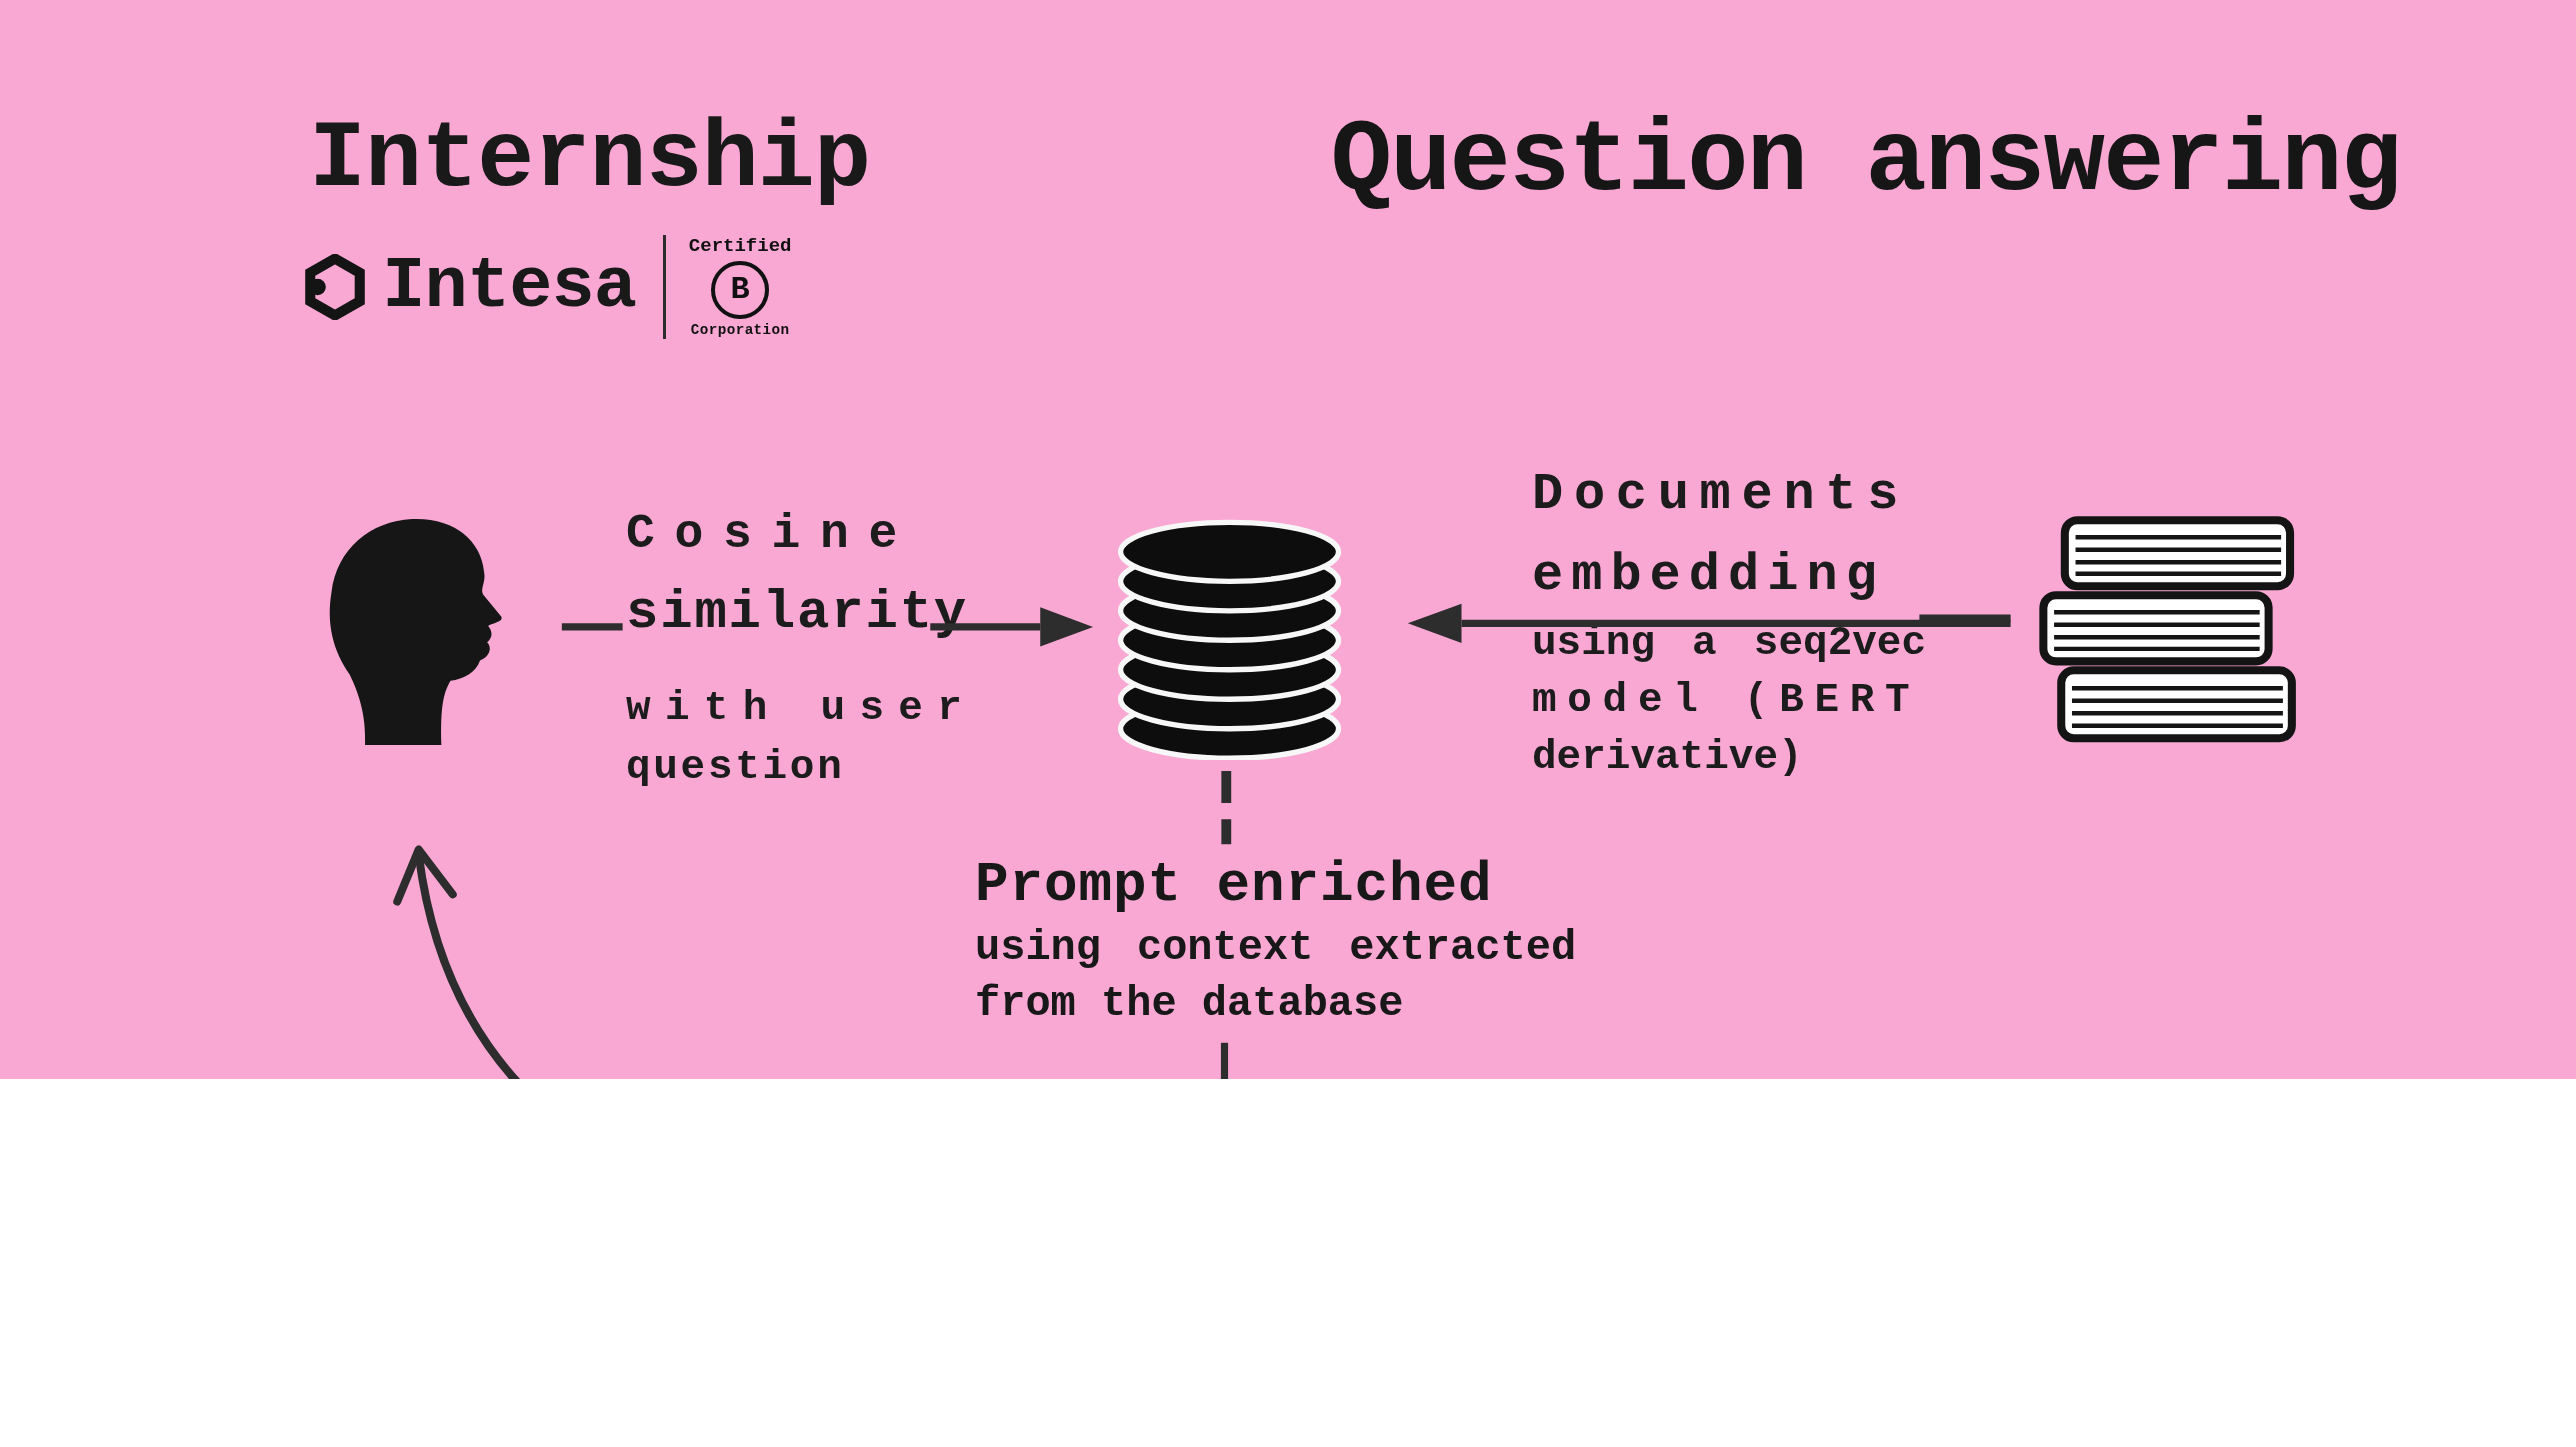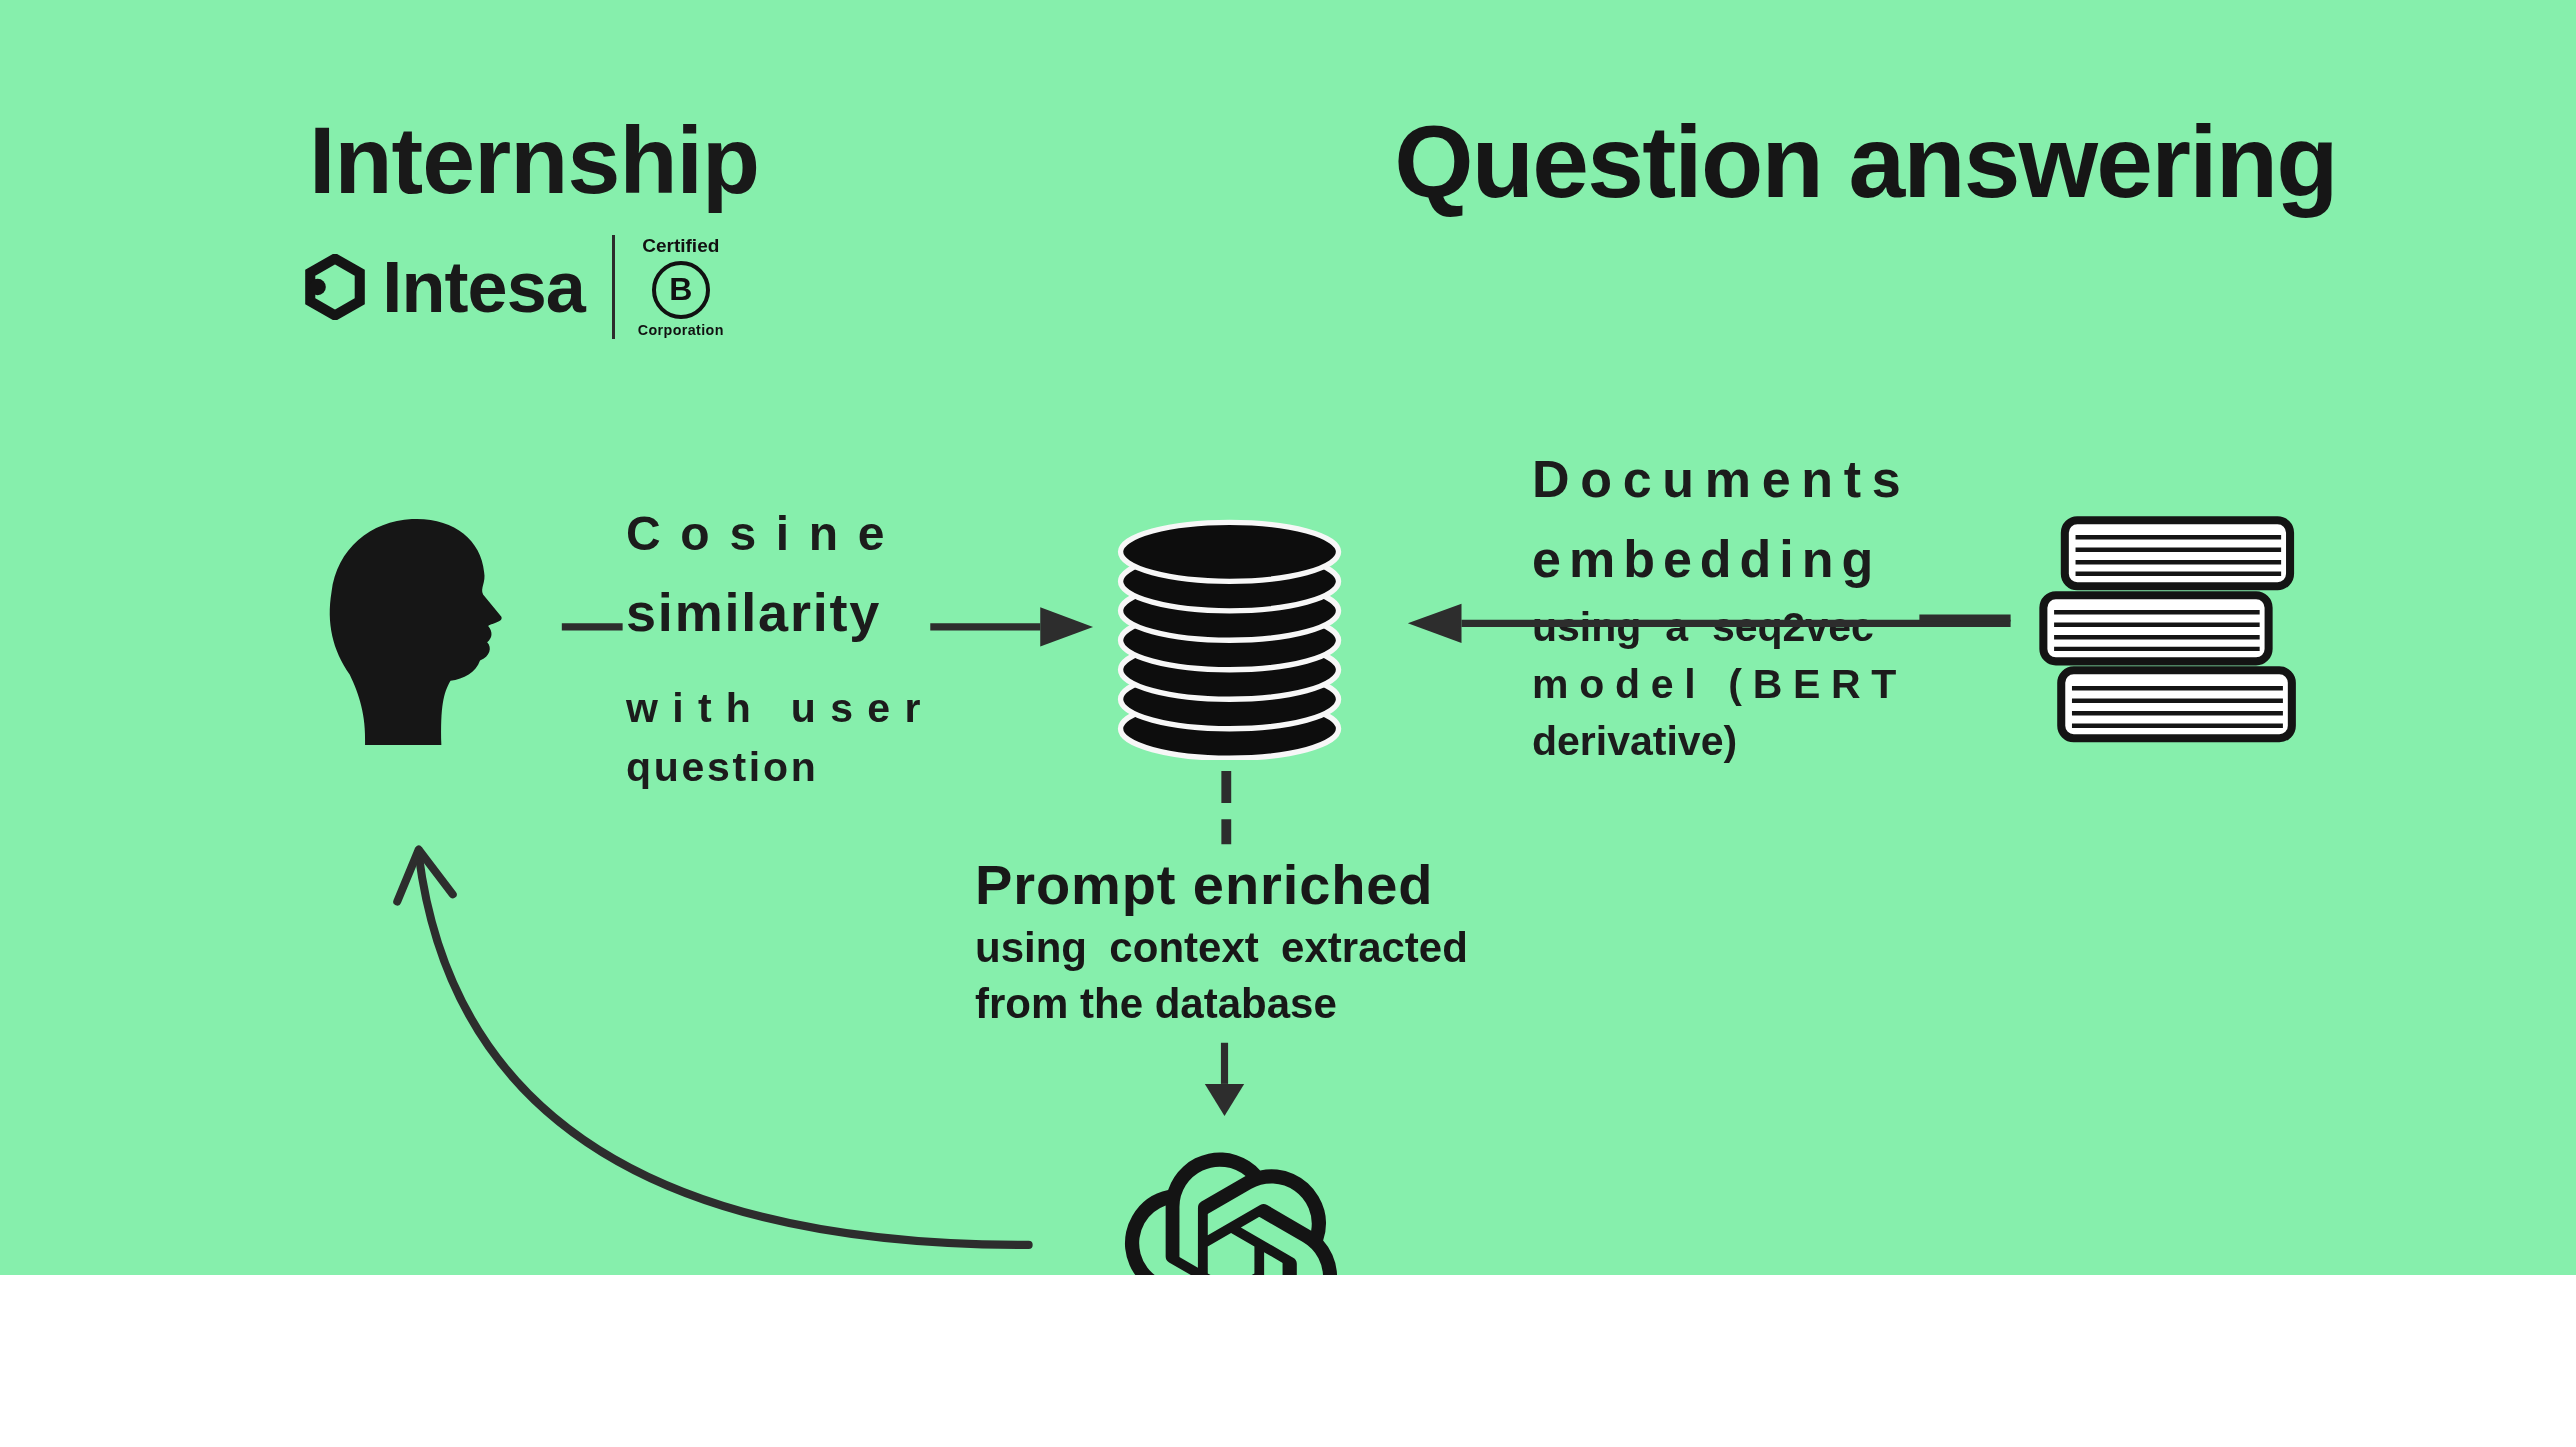--- a/index.html
+++ b/index.html
@@ -1,18 +1,18 @@
 <!DOCTYPE html>
 <html style="font-size:14.3px"><head>
 <meta charset="utf-8">
 <style>
   html,body{margin:0;padding:0;background:#ffffff;}
   .stage{
-    position:relative;width:2576px;height:1275px;background:#86efac;overflow:hidden;
-    font-family:Liberation Sans, sans-serif;color:#1b1b1b;
+    position:relative;width:2576px;height:1079px;background:#f9a8d4;overflow:hidden;
+    font-family:Liberation Mono, monospace;color:#1b1b1b;
   }
   
   .t-internship{
     position:absolute;left:309px;top:106px;
     font-size:95px;font-weight:800;letter-spacing:-0.9px;color:#191919;line-height:1.15;
   }
   .brand-row{
     position:absolute;left:302px;top:232px;display:flex;align-items:center;height:109px;
   }
   .intesa-icon{width:66px;height:66px;margin-right:14.3px;flex:0 0 auto;}
@@ -30,21 +30,21 @@
     position:absolute;left:1284px;top:104px;width:1163px;text-align:center;
     font-size:102px;font-weight:800;letter-spacing:-1.8px;color:#161616;line-height:1.15;
   }
   
   .cosine{position:absolute;left:626px;top:493px;color:#1c1c1c;white-space:nowrap;}
   .cosine .l1{font-size:48px;font-weight:800;letter-spacing:19.7px;line-height:82px;}
   .cosine .l2{font-size:54px;font-weight:800;letter-spacing:1.8px;line-height:75px;}
   .cosine .l3{font-size:41px;font-weight:600;letter-spacing:14.3px;line-height:59px;margin-top:29px;}
   .cosine .l4{font-size:41px;font-weight:700;letter-spacing:2.7px;line-height:59px;}
 
-  .documents{position:absolute;left:1532px;top:438px;color:#1c1c1c;white-space:nowrap;}
+  .documents{position:absolute;left:1532px;top:454px;color:#1c1c1c;white-space:nowrap;}
   .documents .l1{font-size:52px;font-weight:800;letter-spacing:10.7px;line-height:82px;}
   .documents .l2{font-size:52px;font-weight:800;letter-spacing:8px;line-height:79px;}
   .documents .l3{font-size:41px;font-weight:700;word-spacing:12.5px;line-height:57px;}
   .documents .l4{font-size:41px;font-weight:700;letter-spacing:10.7px;line-height:57px;}
   .documents .l5{font-size:41px;font-weight:700;line-height:57px;}
 
   .prompt{position:absolute;left:975px;top:850px;color:#181818;white-space:nowrap;}
   .prompt .title{font-size:56px;font-weight:800;letter-spacing:0.9px;line-height:70px;}
   .prompt .l1{font-size:42px;font-weight:700;word-spacing:10.7px;line-height:56px;}
   .prompt .l2{font-size:42px;font-weight:700;line-height:56px;}

